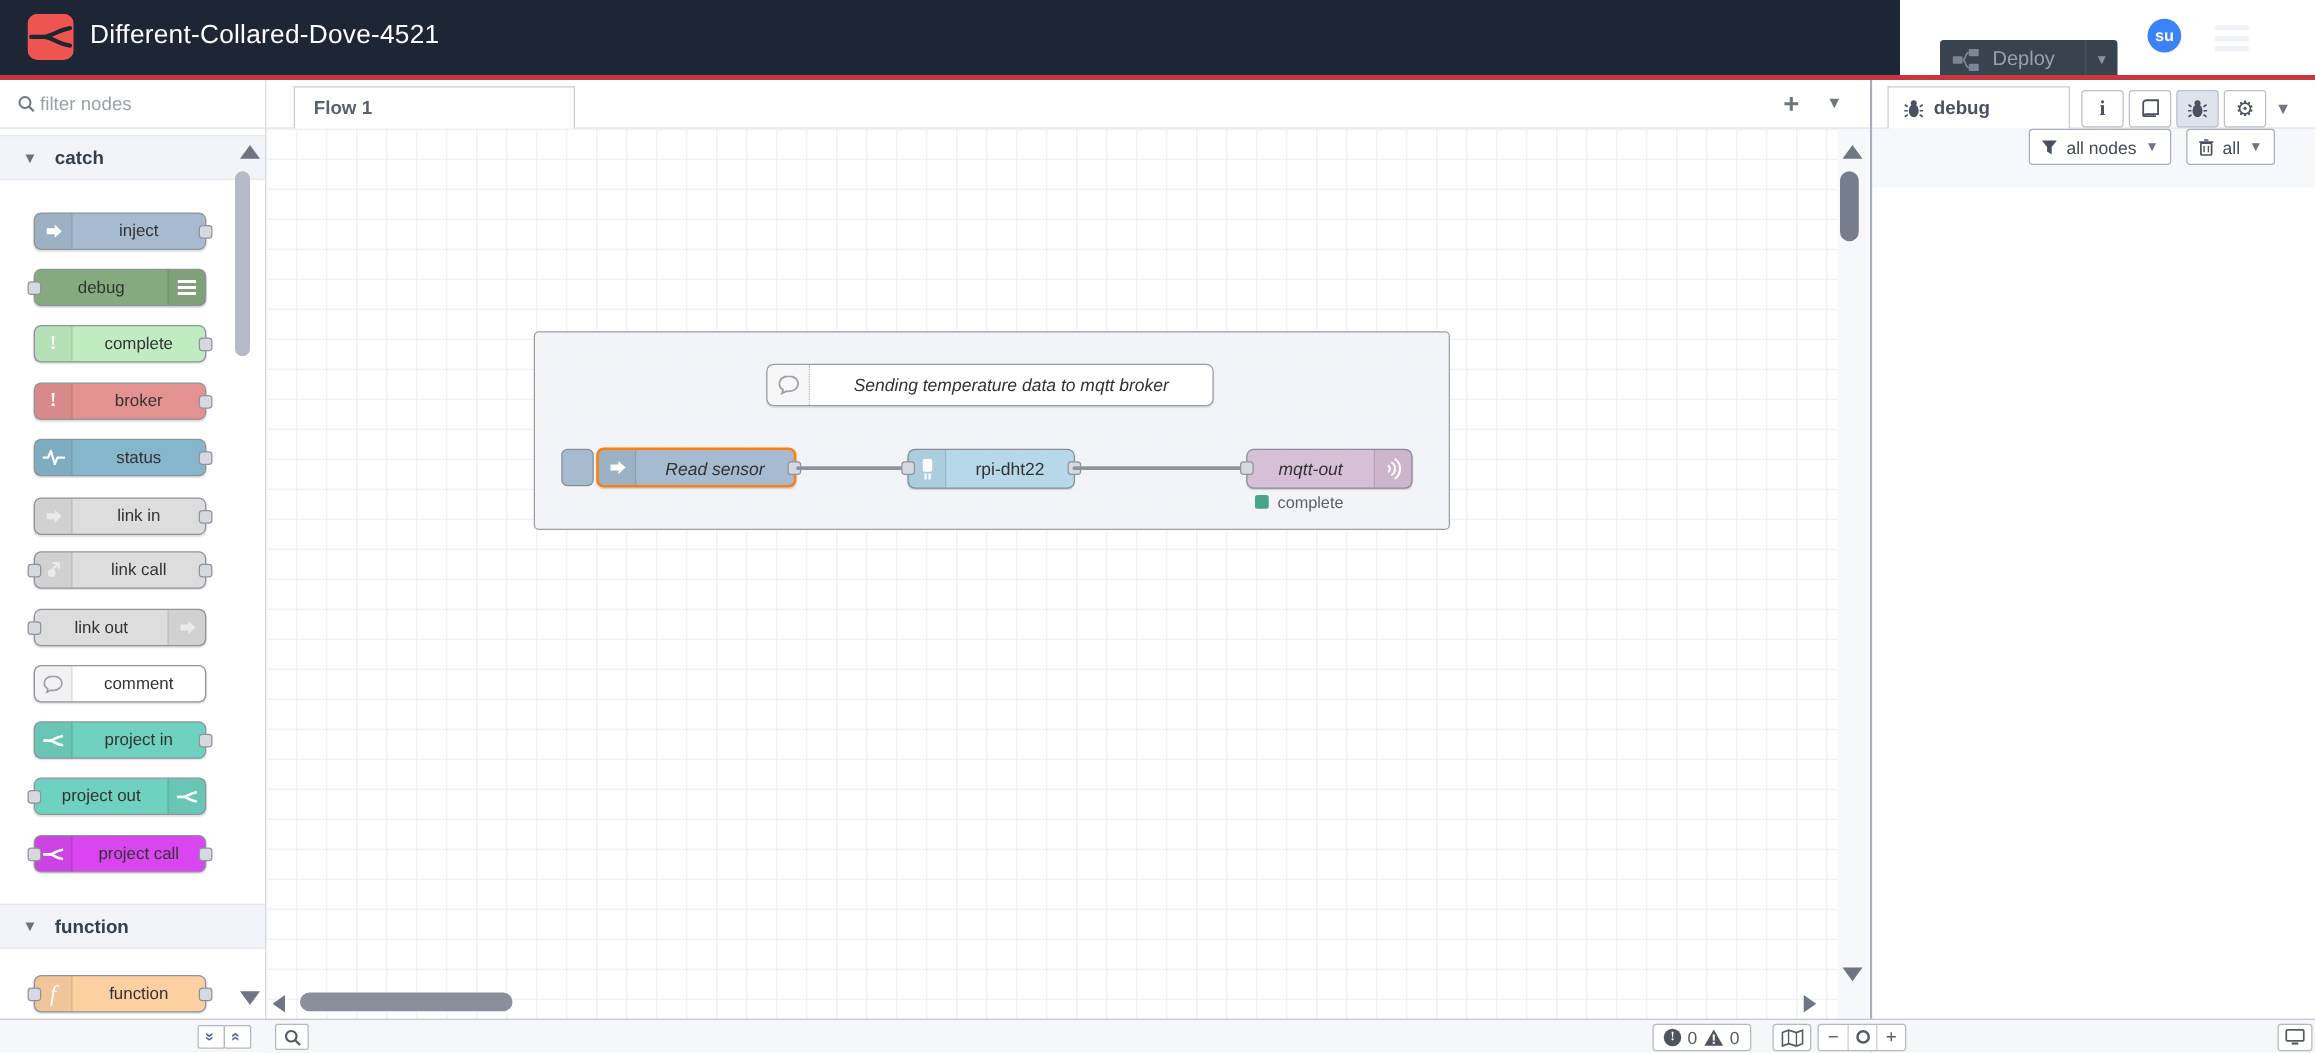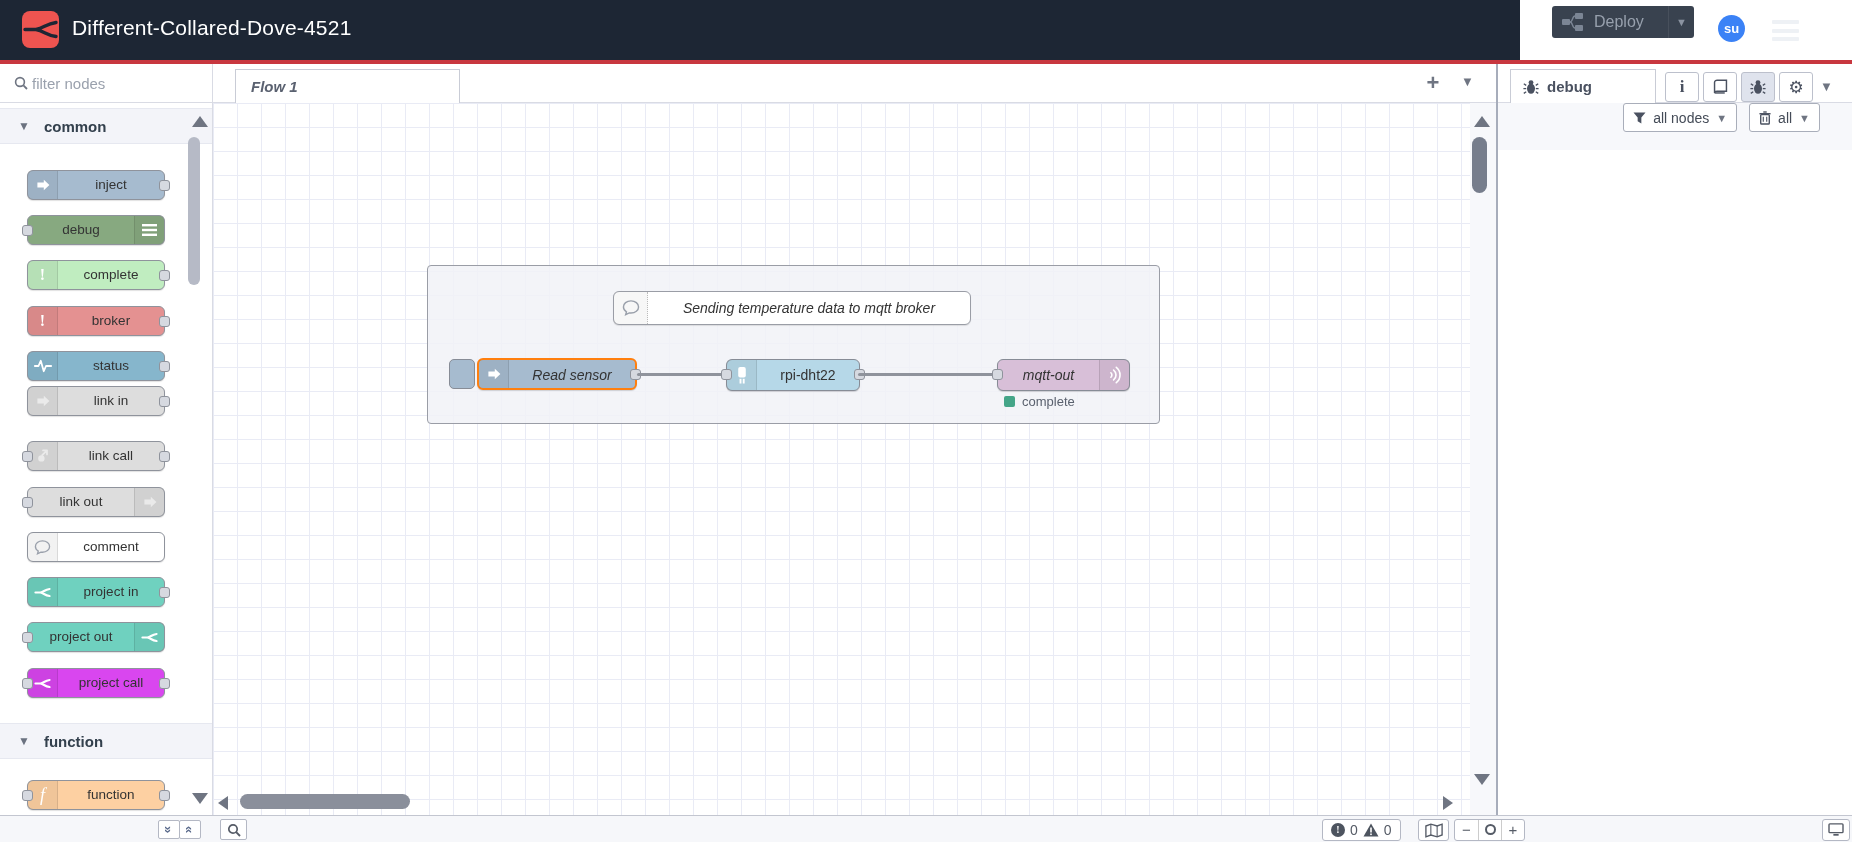--- a/index.html
+++ b/index.html
@@ -3,36 +3,36 @@
 <meta charset="utf-8">
 <style>
   * { margin:0; padding:0; box-sizing:border-box; }
   html,body { width:1852px; height:842px; overflow:hidden; font-family:"Liberation Sans",sans-serif; background:#fff; }
   #stage { position:absolute; inset:0; width:1852px; height:842px; }
 
   
   #header { position:absolute; left:0; top:0; width:1520px; height:60px; background:#1d2634; }
   #logo { position:absolute; left:22px; top:11px; width:37px; height:37px; }
   #app-title { position:absolute; left:72px; top:16px; color:#fff; font-size:21px; font-weight:500; letter-spacing:.2px; }
-  #deploy { position:absolute; left:1552px; top:6px; width:142px; height:32px; background:#39424f; border-radius:3px; display:flex; align-items:center; }
+  #deploy { position:absolute; left:1552px; top:32px; width:142px; height:32px; background:#39424f; border-radius:3px; display:flex; align-items:center; }
   #deploy .dep-icon { margin-left:10px; }
   #deploy .dep-label { color:#97a0ad; font-size:16px; margin-left:10px; flex:1; }
   #deploy .dep-caret { width:26px; height:32px; border-left:1px solid rgba(255,255,255,.08); color:#8b93a1; font-size:11px; display:flex; align-items:center; justify-content:center; }
   #avatar { position:absolute; left:1718px; top:15px; width:27px; height:27px; border-radius:50%; background:#3b82f6; color:#fff; font-size:13px; font-weight:bold; display:flex; align-items:center; justify-content:center; }
   #burger { position:absolute; left:1772px; top:20px; width:27px; height:21px; display:flex; flex-direction:column; justify-content:space-between; cursor:pointer; }
   #burger span { display:block; height:4px; background:#eef1f5; border-radius:1px; }
   #redline { position:absolute; left:0; top:60px; width:1852px; height:4px; background:#c8373f; }
 
   
   #filter-row { position:absolute; left:0; top:64px; width:212px; height:39px; background:#fff; border-bottom:1px solid #d9dbe4; }
   #filter-row svg { position:absolute; left:14px; top:12px; }
   #filter-input { position:absolute; left:32px; top:6px; width:165px; height:26px; border:none; outline:none; font-size:15px; color:#333; background:transparent; }
   #filter-input::placeholder { color:#9aa1ad; }
   #tabbar { position:absolute; left:213px; top:64px; width:1283px; height:39px; background:#fff; border-bottom:1px solid #d9dbe4; }
-  #flow-tab { position:absolute; left:22px; top:5px; width:225px; height:34px; background:#fff; border:1px solid #c9ccd6; border-bottom:none; color:#5a6170; font-size:15px; font-weight:600; padding:8px 0 0 15px;font-style:italic; }
+  #flow-tab { position:absolute; left:22px; top:5px; width:225px; height:34px; background:#fff; border:1px solid #c9ccd6; border-bottom:none; color:#5a6170; font-size:15px; font-weight:600; padding:8px 0 0 15px; }
   #tab-add { position:absolute; left:1205px; top:6px; width:30px; height:28px; color:#6f7582; font-size:22px; font-weight:bold; text-align:center; line-height:26px; }
   #tab-list-caret { position:absolute; left:1248px; top:10px; color:#6f7582; font-size:13px; }
 
   
   #palette { position:absolute; left:0; top:103px; width:212px; height:712px; background:#fff; }
   #vline-left { position:absolute; left:212px; top:64px; width:1px; height:778px; background:#d9dbe4; }
   .cat-header { position:absolute; left:0; width:212px; height:36px; background:#f3f4f9; border-top:1px solid #e6e8f0; border-bottom:1px solid #e6e8f0; display:flex; align-items:center; }
   .cat-header .chev { color:#6b7280; font-size:12px; margin-left:18px; }
   .cat-header .cat-label { color:#33404d; font-size:15px; font-weight:bold; margin-left:14px; }
   .pnode { position:absolute; left:27px; width:138px; height:30px; border:1px solid #8f939c; border-radius:6px; display:flex; box-shadow:0 1px 1px rgba(0,0,0,.12); cursor:grab; }
@@ -154,21 +154,21 @@
 
   <div id="tabbar">
     <div id="flow-tab">Flow 1</div>
     <div id="tab-add">+</div>
     <div id="tab-list-caret">▼</div>
   </div>
 
   <div id="palette">
     <div class="cat-header" style="top:5px">
       <span class="chev">▼</span>
-      <span class="cat-label">common</span>
+      <span class="cat-label">catch</span>
     </div>
 
     <div class="pnode" style="top: 67px; background-color: rgb(166, 187, 207);">
       <span class="nicon ileft">
         <svg width="16" height="16" viewBox="0 0 20 20">
             <path d="M3 7 h8 V3.5 l7 6.5 -7 6.5 V13 H3 z" fill="#fff"></path>
           </svg>
         </span>
       <span class="plabel">inject</span>
       <span class="port pr"></span>
@@ -207,21 +207,21 @@
     <div class="pnode" style="top: 248px; background-color: rgb(134, 182, 204);">
       <span class="nicon ileft">
         <svg width="18" height="14" viewBox="0 0 24 18">
             <path d="M1 9 h5 l3 -7 4 14 3 -7 h7" stroke="#fff" stroke-width="2.4" fill="none" stroke-linejoin="round" stroke-linecap="round"></path>
           </svg>
         </span>
       <span class="plabel">status</span>
       <span class="port pr"></span>
     </div>
 
-    <div class="pnode" style="top: 283px; background-color: rgb(221, 221, 221);">
+    <div class="pnode" style="top: 295px; background-color: rgb(221, 221, 221);">
       <span class="nicon ileft ghost">
         <svg width="16" height="16" viewBox="0 0 20 20">
             <path d="M3 7 h8 V3.5 l7 6.5 -7 6.5 V13 H3 z" fill="#fff"></path>
           </svg>
         </span>
       <span class="plabel">link in</span>
       <span class="port pr"></span>
     </div>
 
     <div class="pnode" style="top: 338px; background-color: rgb(221, 221, 221);">

